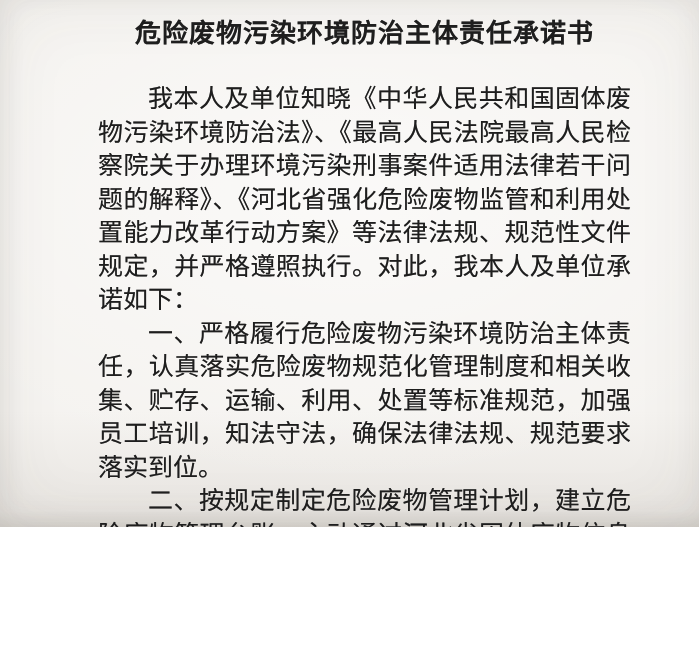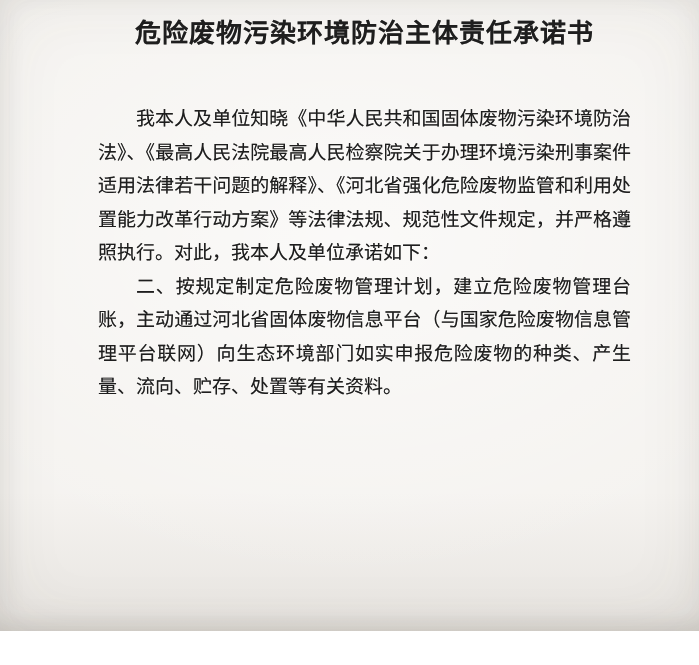--- a/index.html
+++ b/index.html
@@ -8,21 +8,21 @@
     --ink: #1e1e1e;
   }
   * { margin: 0; padding: 0; box-sizing: border-box; }
   html, body { background: #ffffff; }
   body {
     font-family: "Liberation Serif", "DejaVu Serif", serif;
   }
   .page {
     position: relative;
     width: 699px;
-    height: 631px;
+    height: 527px;
     overflow: hidden;
     background:
       radial-gradient(ellipse 120% 90% at 50% 38%,
         rgba(255,255,255,0.55) 0%,
         rgba(255,255,255,0.0) 60%),
       linear-gradient(180deg,
         var(--paper) 0%,
         var(--paper) 78%,
         var(--paper-edge) 97%,
         #dedbd6 100%);
@@ -41,24 +41,24 @@
     text-align: center;
     font-weight: 700;
     font-size: 26px;
     line-height: 32px;
     letter-spacing: 1px;
     color: var(--ink);
     text-shadow: 0 0 0.6px rgba(25,25,25,0.55);
   }
   .doc-body {
     position: absolute;
-    top: 102px;
+    top: 82px;
     left: 98px;
     width: 533px;
-    font-size: 19px;
+    font-size: 25px;
     line-height: 33.5px;
     text-align: justify;
     color: var(--ink);
     text-shadow: 0 0 0.5px rgba(25,25,25,0.5);
   }
   .doc-body p {
     text-indent: 2em;
     margin: 0;
     word-break: break-all;
     line-break: strict;
@@ -67,17 +67,18 @@
 </head>
 <body>
 
 <div class="page">
   <h1 class="doc-title">危险废物污染环境防治主体责任承诺书</h1>
 
   <div class="doc-body">
 
       <p>我本人及单位知晓《中华人民共和国固体废物污染环境防治法》、《最高人民法院最高人民检察院关于办理环境污染刑事案件适用法律若干问题的解释》、《河北省强化危险废物监管和利用处置能力改革行动方案》等法律法规、规范性文件规定，并严格遵照执行。对此，我本人及单位承诺如下：</p>
 
+      <p>一、严格履行危险废物污染环境防治主体责任，认真落实危险废物规范化管理制度和相关收集、贮存、运输、利用、处置等标准规范，加强员工培训，知法守法，确保法律法规、规范要求落实到位。</p>
 
       <p>二、按规定制定危险废物管理计划，建立危险废物管理台账，主动通过河北省固体废物信息平台（与国家危险废物信息管理平台联网）向生态环境部门如实申报危险废物的种类、产生量、流向、贮存、处置等有关资料。</p>
 
     </div>
 </div>
 
 </body></html>

